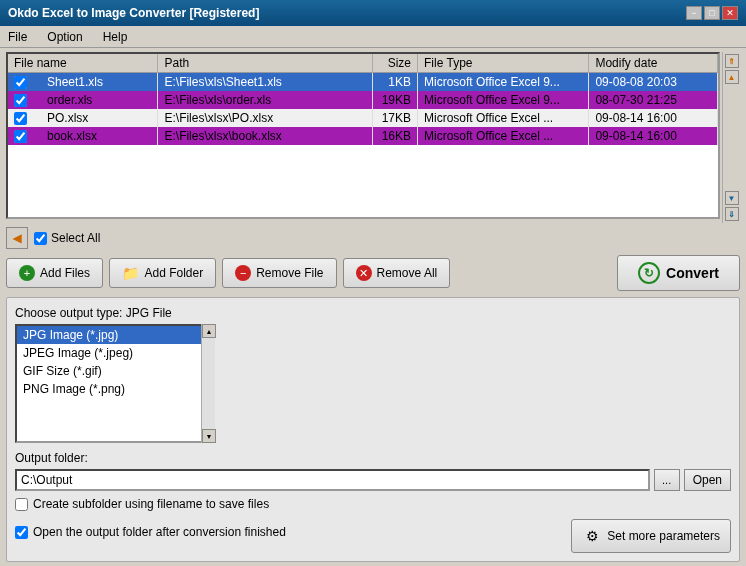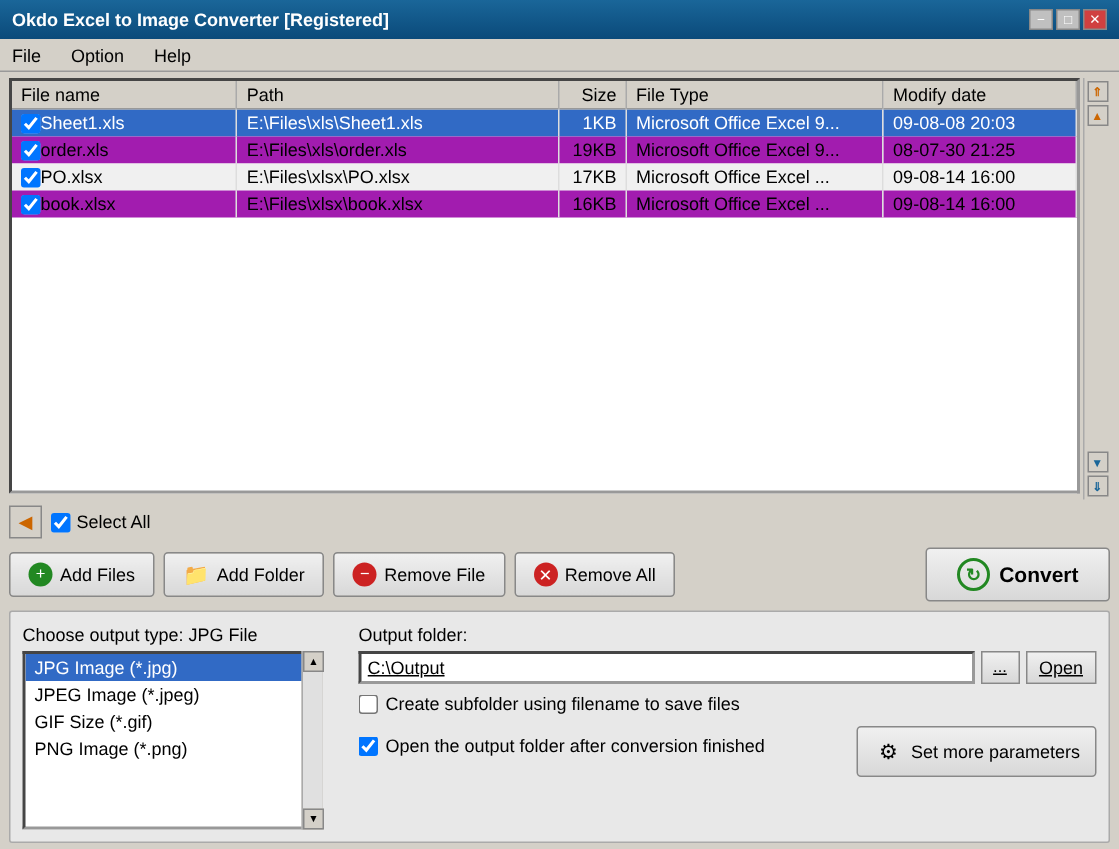--- a/index.html
+++ b/index.html
@@ -87,21 +87,21 @@
     }
     .file-table tbody td {
       padding: 2px 6px;
       font-size: 12px;
       border-right: 1px solid #ddd;
       white-space: nowrap;
     }
     .checkbox-cell {
       display: flex;
       align-items: center;
-      gap: 0;
+      gap: 20px;
     }
     .scroll-arrow {
       width: 14px;
       height: 14px;
       background: #d4d0c8;
       border: 1px solid #888;
       display: flex;
       align-items: center;
       justify-content: center;
       font-size: 8px;
@@ -191,25 +191,26 @@
       border-radius: 50%;
       border: 2px solid #228822;
       display: flex;
       align-items: center;
       justify-content: center;
       font-size: 12px;
       color: #228822;
     }
     .bottom-panel {
       display: flex;
-      gap: 24px;
+      gap: 8px;
       border: 1px solid #aaa;
       background: #e8e8e8;
       padding: 8px;
       border-radius: 2px;
+      flex-direction: column;
     }
     .output-type-panel {
       width: 200px;
       flex-shrink: 0;
     }
     .output-type-label {
       font-size: 12px;
       margin-bottom: 4px;
     }
     .output-type-list {
@@ -244,21 +245,20 @@
       flex: 1;
     }
     .output-folder-label {
       font-size: 12px;
       margin-bottom: 4px;
     }
     .folder-input-row {
       display: flex;
       gap: 4px;
       margin-bottom: 6px;
-      text-decoration: underline;
     }
     .folder-input {
       flex: 1;
       height: 22px;
       border: 2px inset #999;
       padding: 0 4px;
       font-size: 12px;
     }
     .folder-btn {
       width: 26px;

